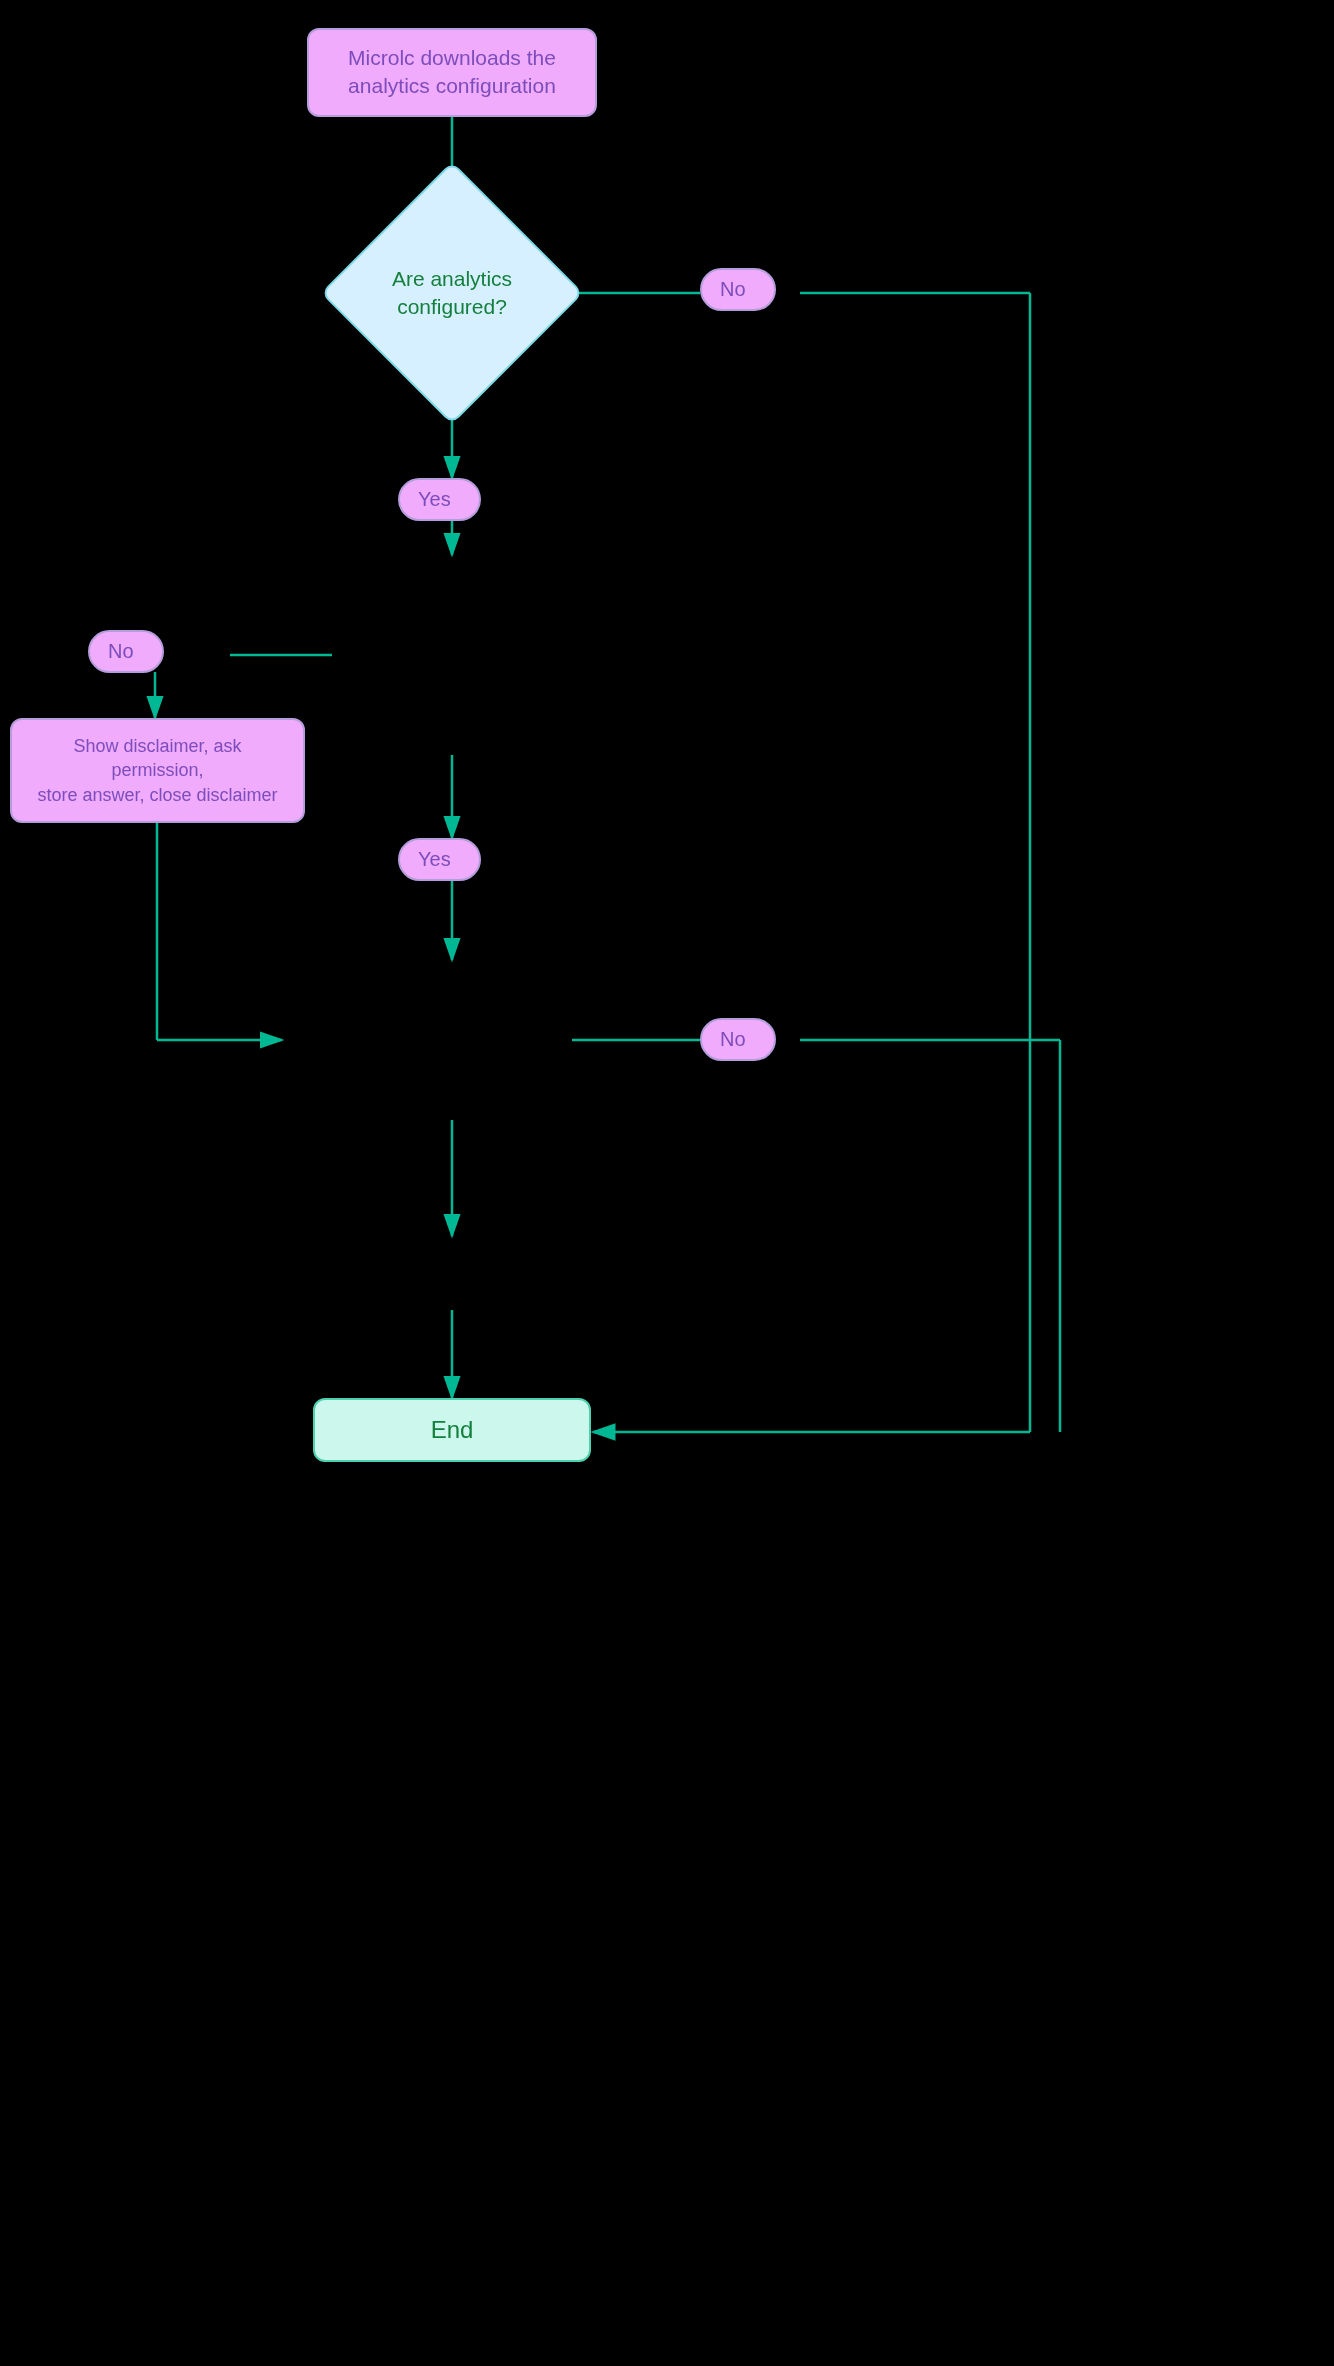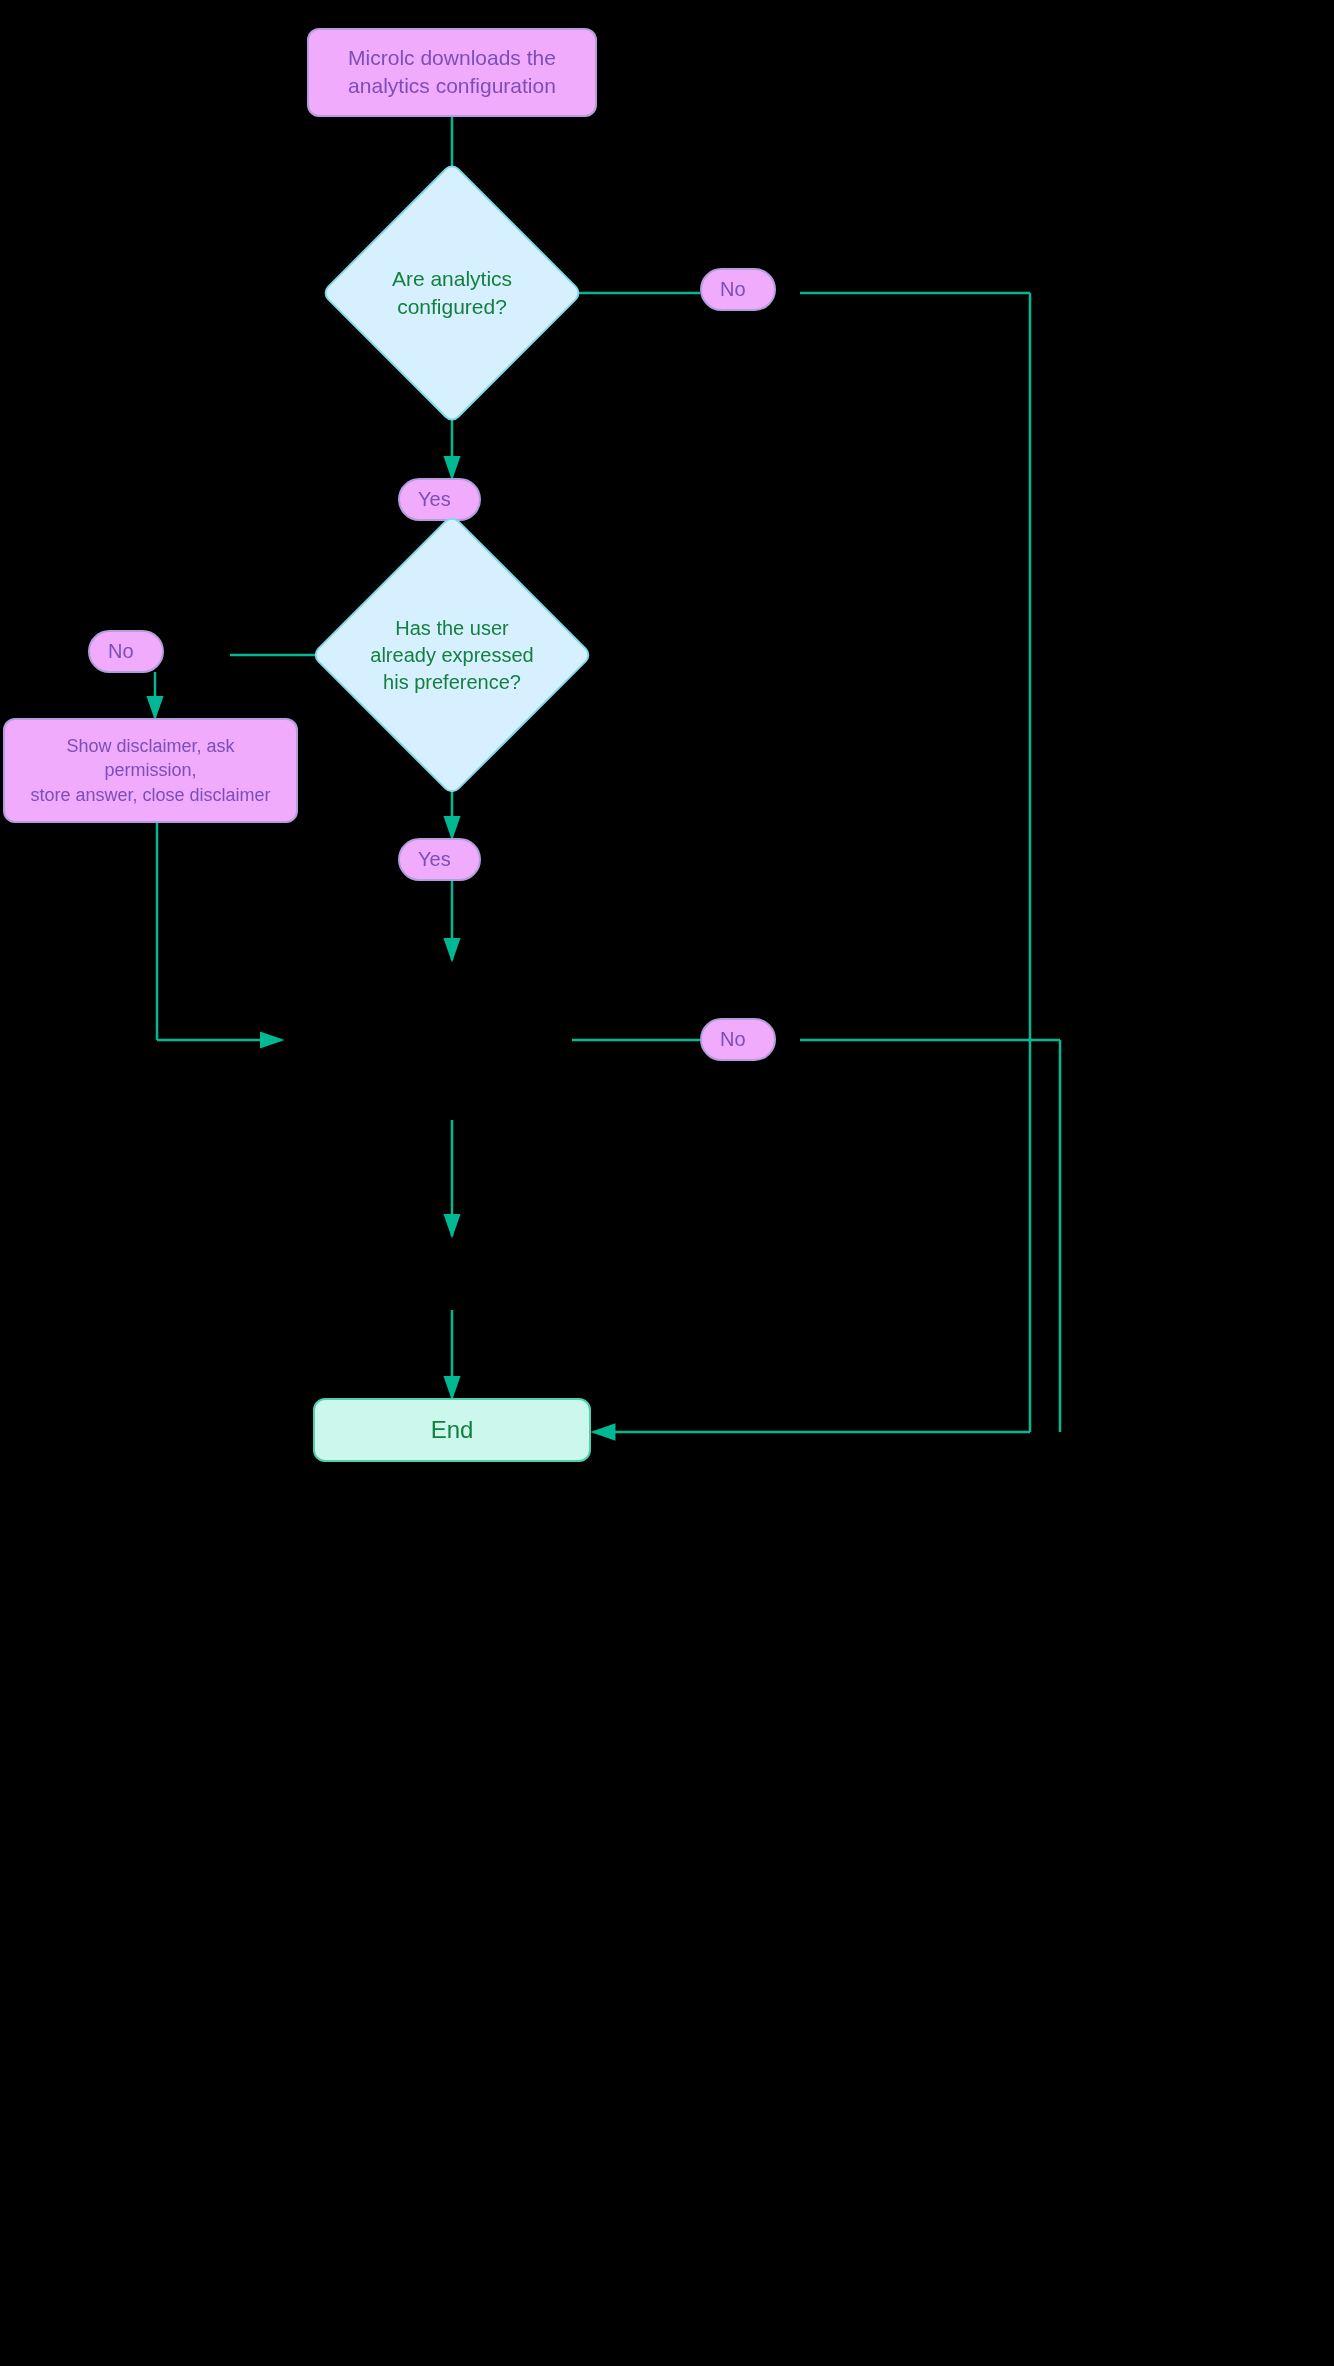--- a/index.html
+++ b/index.html
@@ -127,34 +127,30 @@
   </div>
 
   <div class="node-pill bg-lavender text-purple" style="left:398px; top:478px; font-size:20px;">
     <span>Yes</span>
   </div>
 
   <div class="node-pill bg-lavender text-purple" style="left:700px; top:268px; font-size:20px;">
     <span>No</span>
   </div>
 
-  <div class="node-diamond-wrapper" style="left:262px; top:555px; width:380px; height:200px;">
-    <div class="node-diamond bg-lightblue" style="width:200px; height:200px;"></div>
-    <div class="node-diamond-text text-teal" style="font-size:20px; width:170px;">Has the user<br>already expressed<br>his preference?</div>
-  </div>
 
   <div class="node-pill bg-lavender text-purple" style="left:398px; top:838px; font-size:20px;">
     <span>Yes</span>
   </div>
 
   <div class="node-pill bg-lavender text-purple" style="left:88px; top:630px; font-size:20px;">
     <span>No</span>
   </div>
 
-  <div class="node-rect bg-lavender text-purple" style="left:3px; top:718px; width:295px; min-height:88px; font-size:18px;">
+  <div class="node-rect bg-lavender text-purple" style="left:10px; top:718px; width:295px; min-height:88px; font-size:18px;">
     <span style="white-space:pre-line;">Show disclaimer, ask permission,
 store answer, close disclaimer</span>
   </div>
 
 
   <div class="node-pill bg-lavender text-purple" style="left:700px; top:1018px; font-size:20px;">
     <span>No</span>
   </div>
 
 

